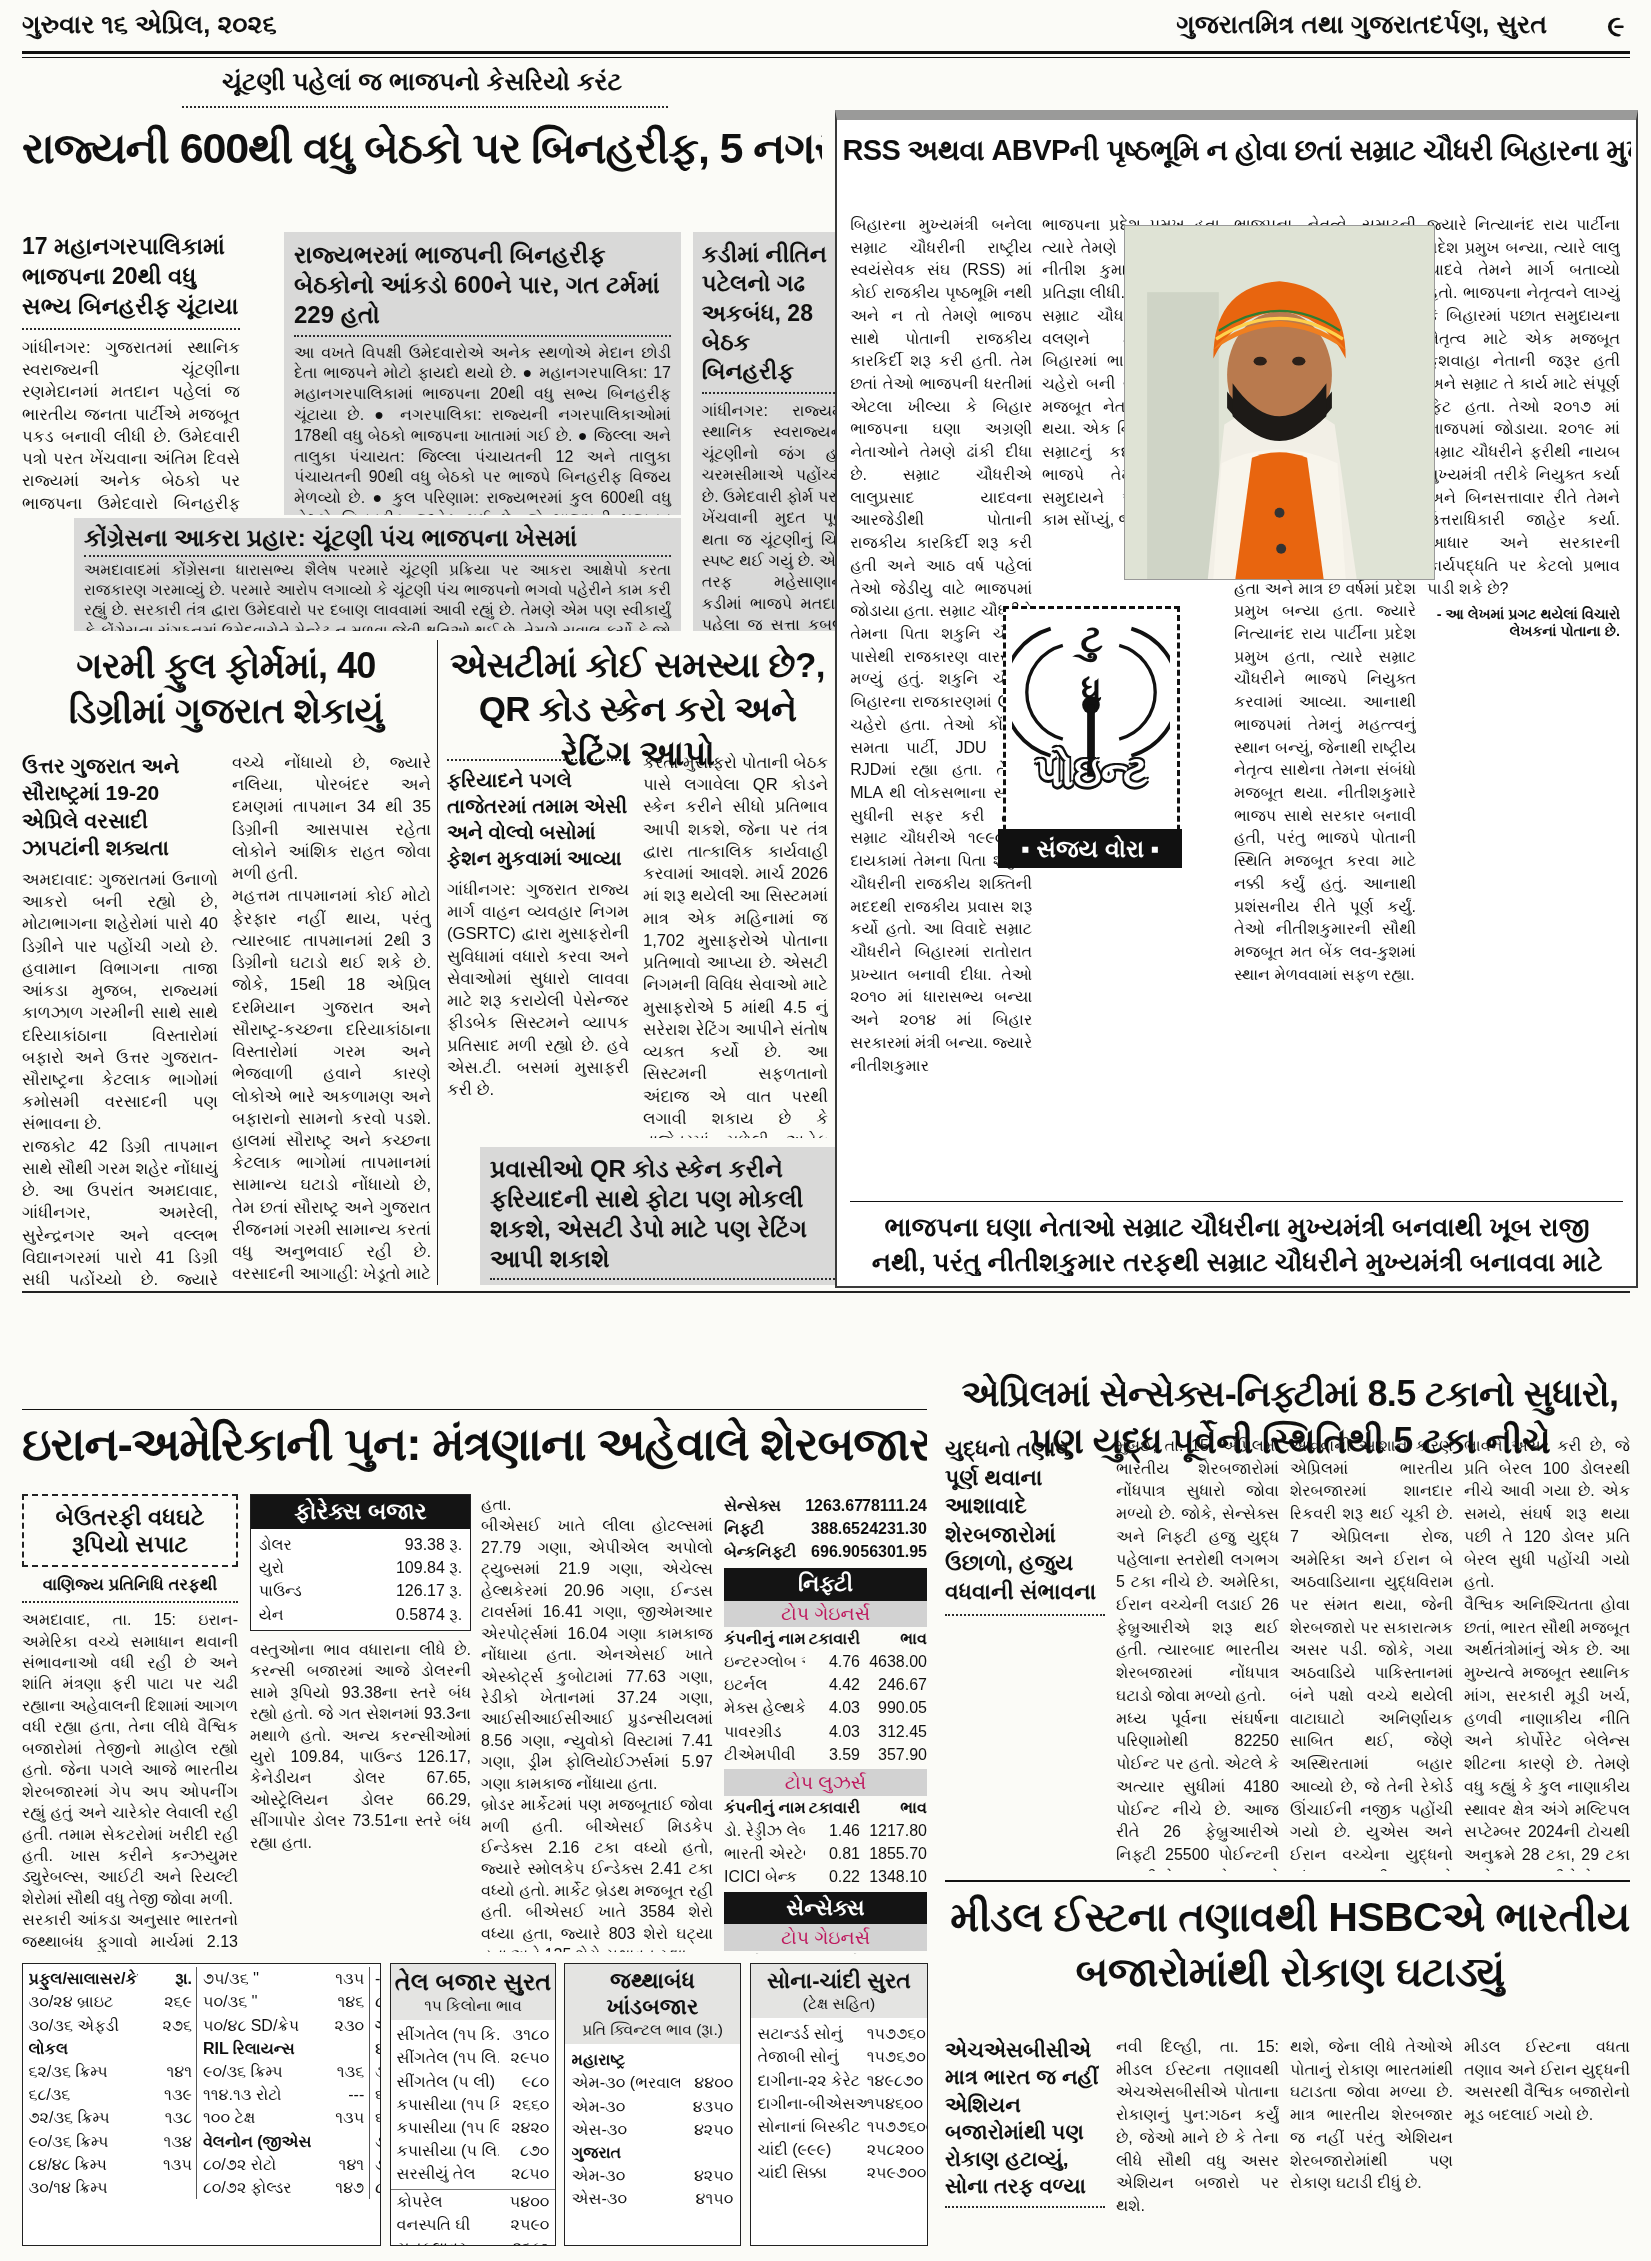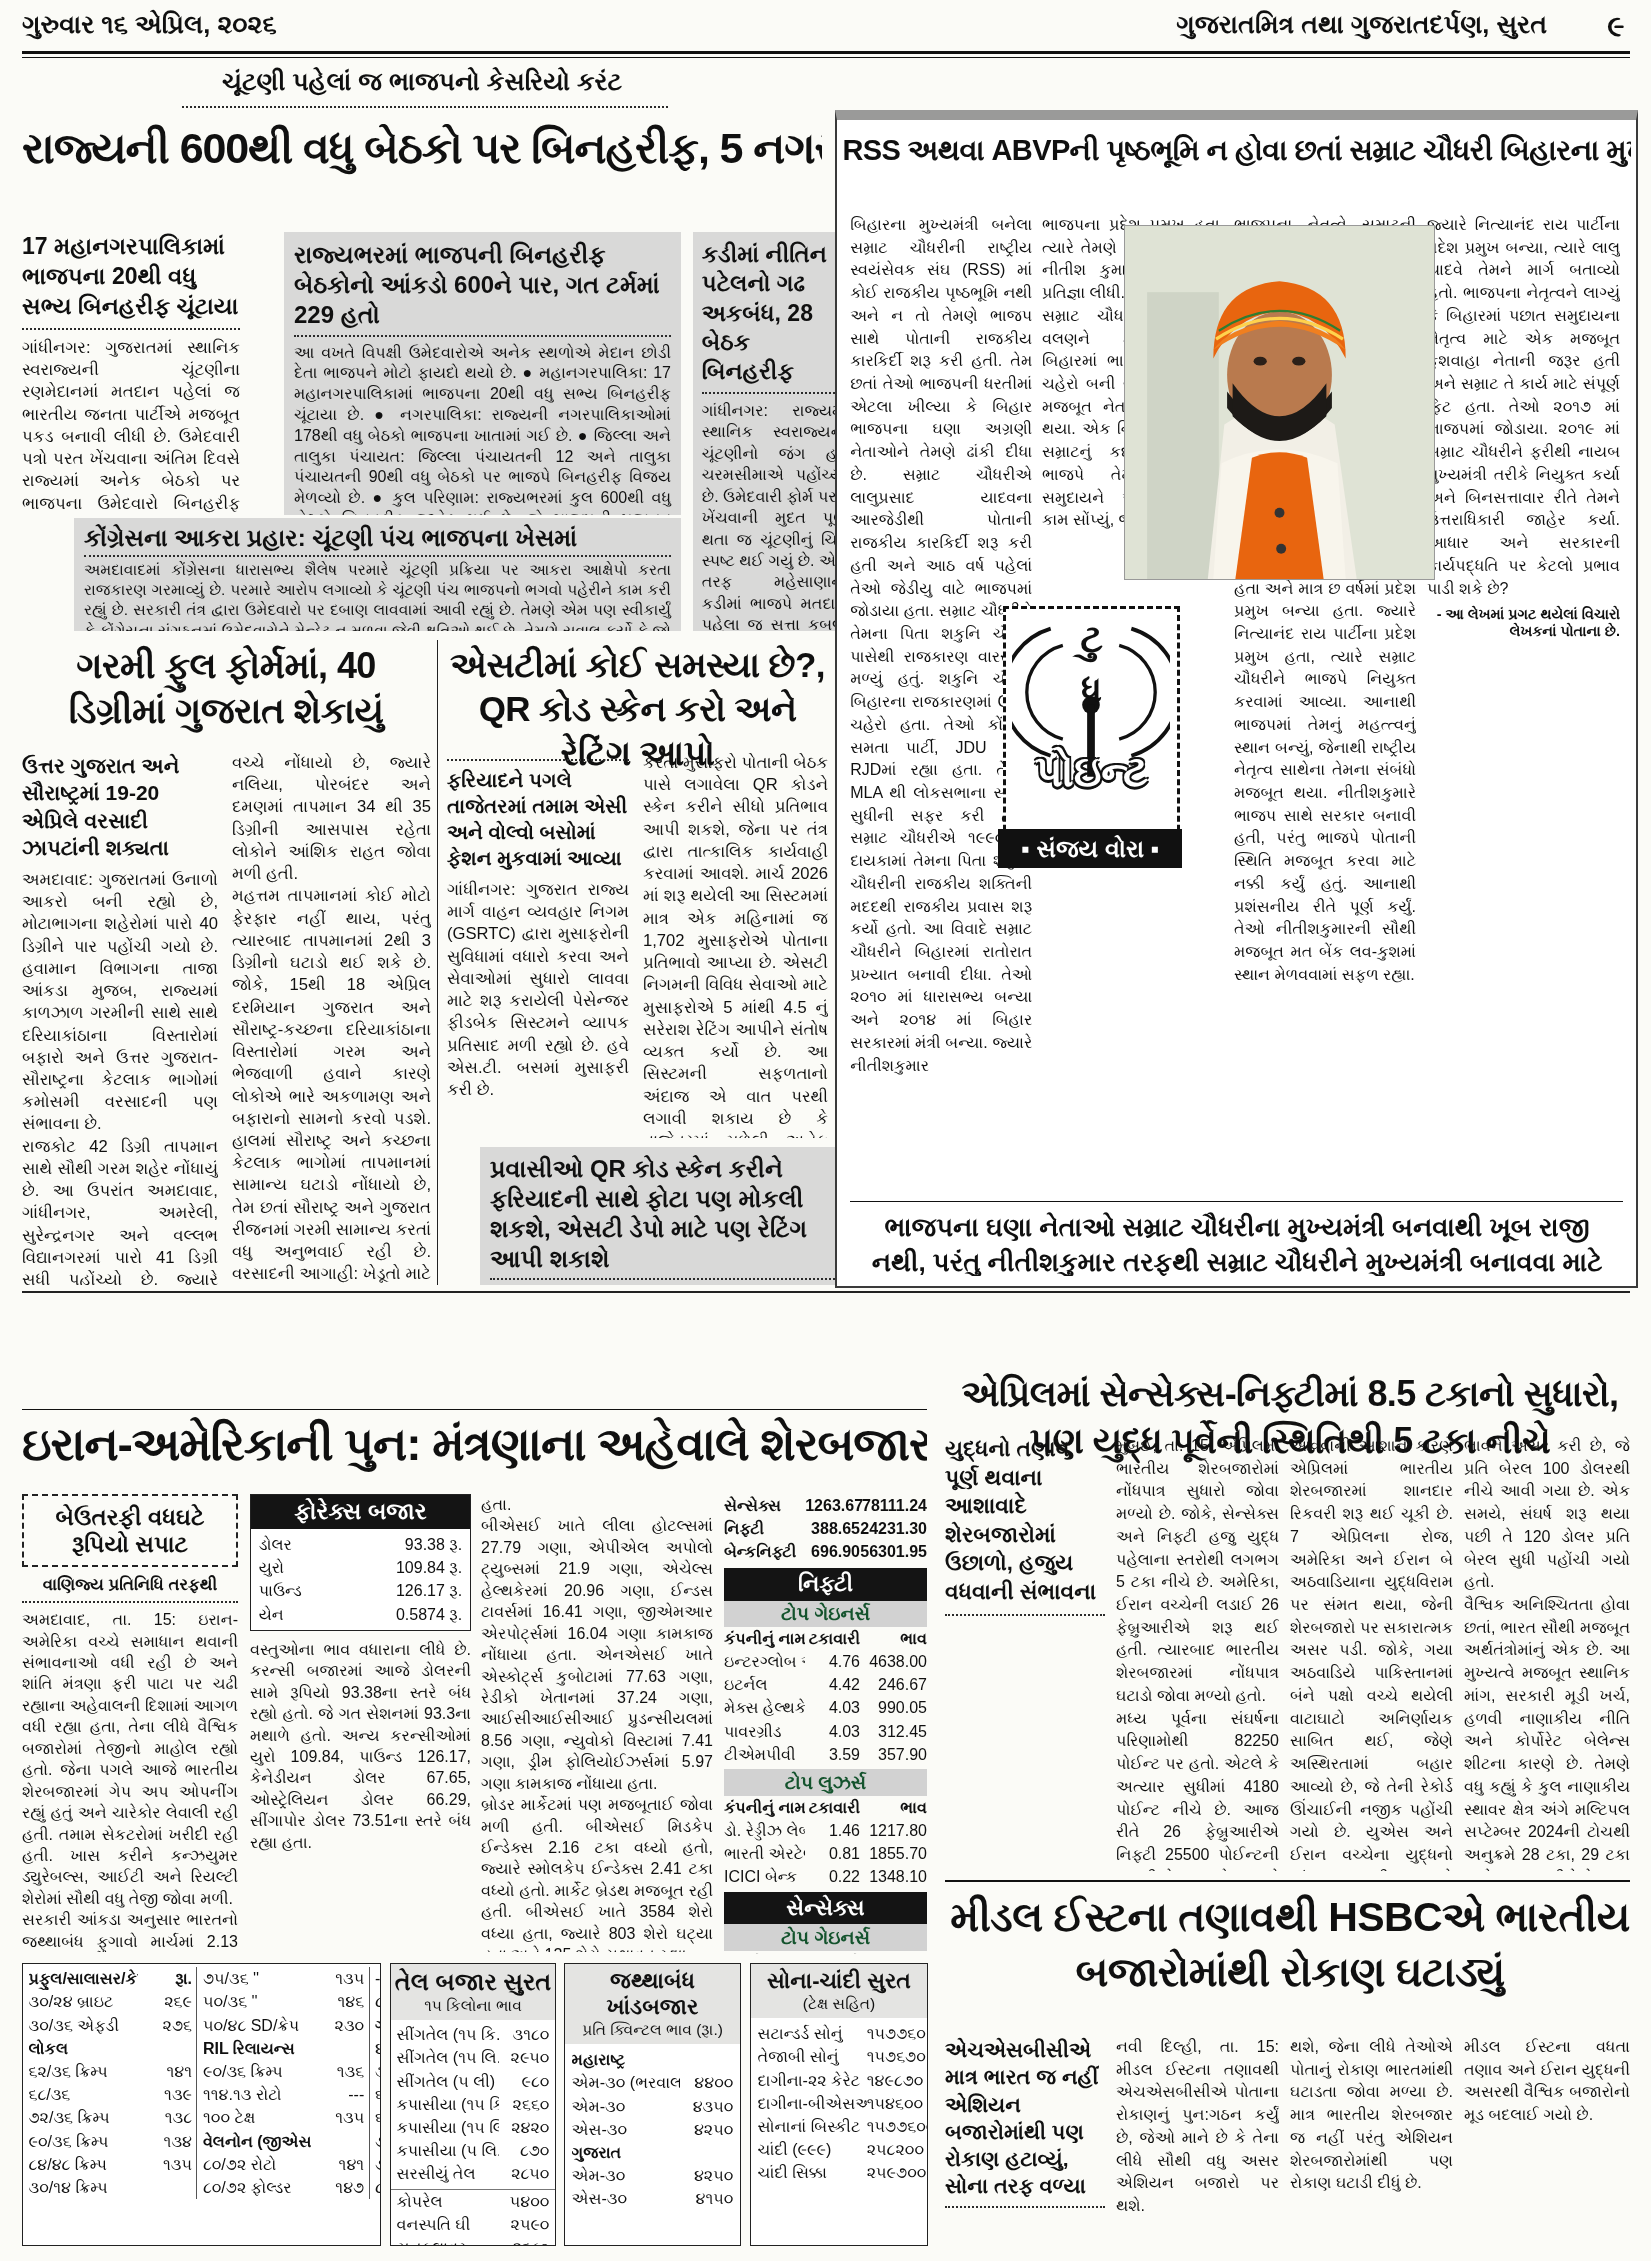--- a/index.html
+++ b/index.html
@@ -16,21 +16,21 @@
   .body-txt{font-size:16.6px;line-height:1.34;text-align:justify;white-space:pre-line;}
   .deck{font-size:21px;line-height:1.3;font-weight:bold;}
   .vrule{width:0;border-left:1.7px solid #222;}
   
   .prow{display:flex;align-items:baseline;font-size:16px;line-height:1.45;}
   .prow .l{flex:1;white-space:nowrap;overflow:hidden;}
   .prow .m{width:27%;text-align:right;white-space:nowrap;}
   .prow .v{width:33%;text-align:right;white-space:nowrap;}
   .prow.hd{font-weight:bold;}
   .bandblk{background:#141414;color:#fff;text-align:center;font-weight:bold;font-size:22px;padding:3.3px 0;}
-  .bandgry{background:#d2d2d2;color:#14532d;text-align:center;font-weight:bold;font-size:19px;padding:2.2px 0;}
+  .bandgry{background:#d2d2d2;color:#be185d;text-align:center;font-weight:normal;font-size:19px;padding:2.2px 0;}
   .tbox{border:1.7px solid #222;background:#fff;}
   .tbox .thead{background:#e4e4e2;text-align:center;font-weight:bold;font-size:24px;padding:4.4px 0 1.1px;}
   .tbox .tsub{background:#e4e4e2;text-align:center;font-size:15.5px;padding:0 0 4.4px;}
   .opedbox{border:2.2px solid #3a3a3a;border-top:10px solid #9a9a99;background:#fff;}
   .note-rt{font-size:14.4px;font-weight:bold;text-align:right;}
   .photo{background:linear-gradient(160deg,#e8e6d9 0%,#d7dbcf 55%,#c9cfc4 100%);border:1.1px solid #999;}
 </style>
 </head>
 <body>
 

